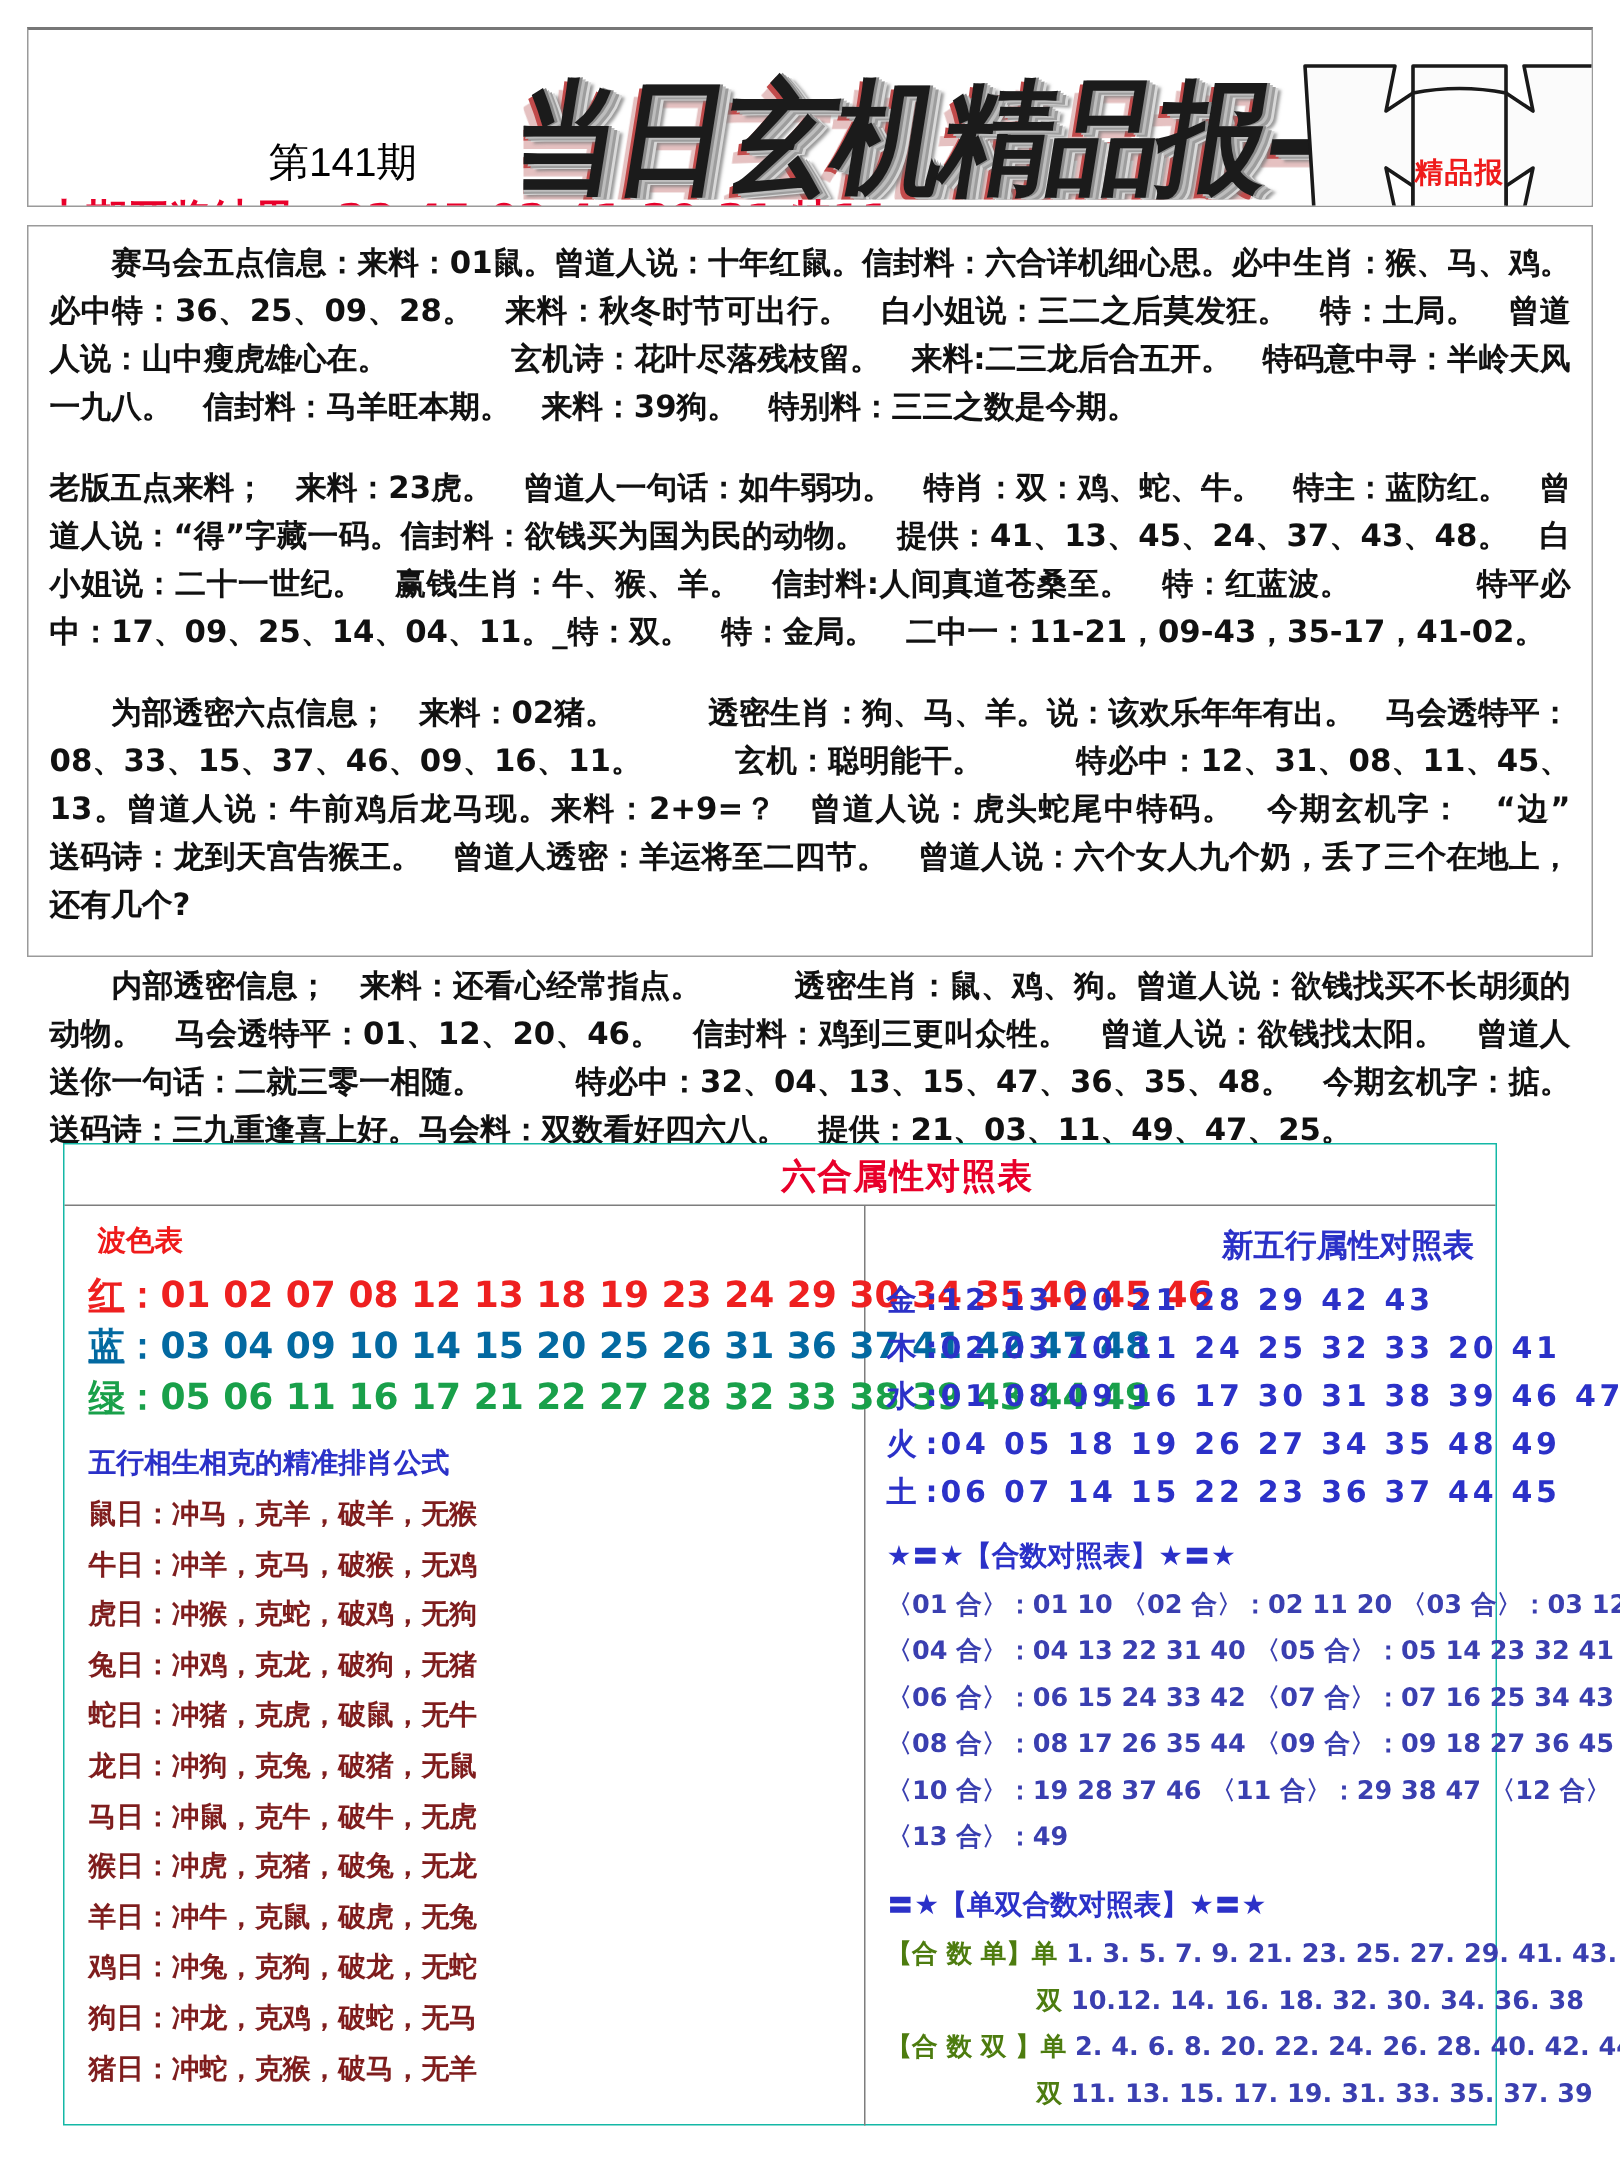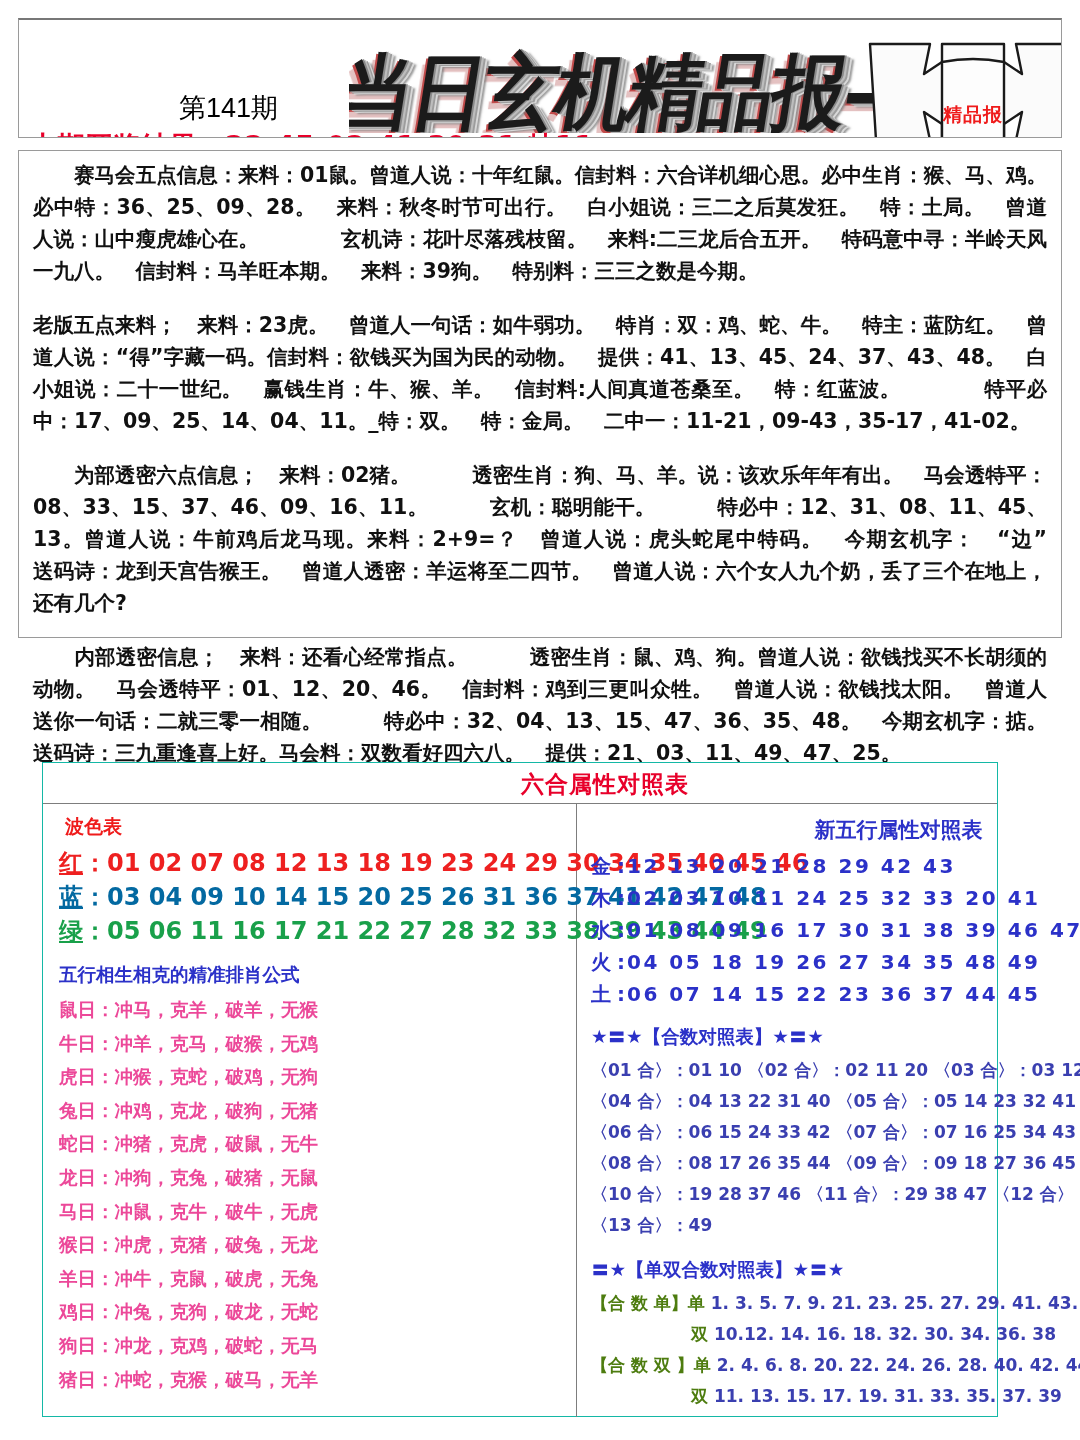--- a/index.html
+++ b/index.html
@@ -100,21 +100,21 @@
   }
   .wave-row .lbl{text-decoration:underline;}
   .wave-red{color:#ee2020;}
   .wave-blue{color:#0369a1;}
   .wave-green{color:#19a04a;}
 
   .wuxing-title{
     font-size:18.5px;font-weight:bold;color:#2b31c8;margin:14px 0 6px 0;
   }
   .zodiac-line{
-    font-size:18.5px;font-weight:bold;color:#ec4899;line-height:33.6px;
+    font-size:18.5px;font-weight:bold;color:#7f1d1d;line-height:33.6px;
     white-space:nowrap;
   }
 
   .rtitle{
     font-size:21px;font-weight:bold;color:#2b31c8;text-align:center;
     margin:4px 0 6px 0;padding-left:20px;
   }
   .wx-row{
     font-size:20px;font-weight:bold;color:#2b31c8;line-height:32px;
     white-space:nowrap;

